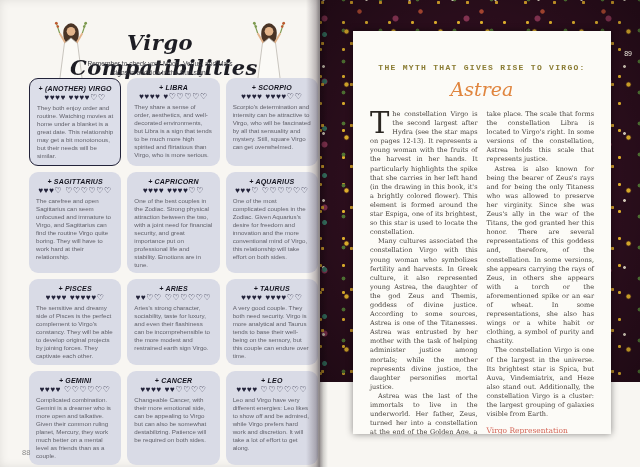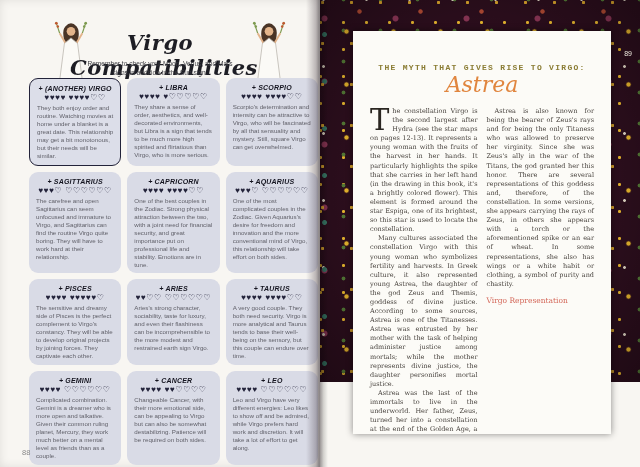--- a/index.html
+++ b/index.html
@@ -33,21 +33,21 @@
       radial-gradient(circle,#ddd3c2 1.1px,transparent 1.7px),
       radial-gradient(circle,#547a36 1.5px,transparent 2.3px),
       radial-gradient(circle,#8a3555 2.6px,transparent 3.4px),
       radial-gradient(circle,#e7b62e 1.2px,transparent 1.9px);
     background-size:47px 53px,29px 41px,53px 47px,61px 59px,43px 67px,37px 31px,71px 63px,23px 27px;
     background-position:3px 5px,17px 23px,31px 11px,9px 41px,25px 33px,5px 15px,40px 50px,12px 9px;}
   .page-right::after{content:"";position:absolute;inset:0;background:radial-gradient(ellipse at 50% 50%,rgba(0,0,0,0) 55%,rgba(0,0,0,.30) 100%);pointer-events:none;}
   .pnum-r{position:absolute;right:8px;top:50px;font-size:7px;color:#ece7dc;z-index:3;}
   .wcard{position:absolute;left:33px;top:31px;width:258px;height:403px;background:#fcfbf7;box-shadow:0 0 7px rgba(0,0,0,.45);z-index:2;padding:0;overflow:hidden;}
   .kicker{margin:32px 10px 0;text-align:center;font-family:"Liberation Mono",monospace;font-weight:700;font-size:8px;letter-spacing:1.3px;color:#8a7c33;white-space:nowrap;}
-  .script-title{margin:0 0 10px;text-align:center;font-family:"DejaVu Serif",serif;font-style:italic;font-size:22px;color:#e0853e;}
+  .script-title{margin:6px 0 10px;text-align:center;font-family:"DejaVu Serif",serif;font-style:italic;font-size:19px;color:#e0853e;}
   .cols{display:flex;gap:9px;margin:4px 17px 0;}
   .col{flex:1;font-family:"DejaVu Serif",serif;font-size:6.5px;line-height:1.40;color:#46413c;text-align:justify;}
   .col p{margin:0;}
   .col p.ind{text-indent:8px;}
   .dropcap{float:left;font-family:"DejaVu Serif",serif;font-size:29px;line-height:.82;padding:2px 3px 0 0;color:#2b2722;}
   .subhead{margin:7px 0 2px;font-family:"DejaVu Serif",serif;font-size:7.5px;color:#d4685a;}
 </style>
 </head>
 <body>
 
@@ -163,21 +163,23 @@
       <div class="kicker">THE MYTH THAT GIVES RISE TO VIRGO:</div>
       <div class="script-title">Astrea</div>
 
       <div class="cols">
         <div class="col">
           <p><span class="dropcap">T</span><span>he constellation Virgo is the second largest after Hydra (see the star maps on pages 12-13). It represents a young woman with the fruits of the harvest in her hands. It particularly highlights the spike that she carries in her left hand (in the drawing in this book, it's a brightly colored flower). This element is formed around the star Espiga, one of its brightest, so this star is used to locate the constellation.</span></p>
           <p class="ind">Many cultures associated the constellation Virgo with this young woman who symbolizes fertility and harvests. In Greek culture, it also represented young Astrea, the daughter of the god Zeus and Themis, goddess of divine justice. According to some sources, Astrea is one of the Titanesses. Astrea was entrusted by her mother with the task of helping administer justice among mortals; while the mother represents divine justice, the daughter personifies mortal justice.</p>
           <p class="ind">Astrea was the last of the immortals to live in the underworld. Her father, Zeus, turned her into a constellation at the end of the Golden Age, a mythological era in which gods and mortals coexisted and where most of the Greek myths</p>
         </div>
         <div class="col">
+          <p>take place. The scale that forms the constellation Libra is located to Virgo's right. In some versions of the constellation, Astrea holds this scale that represents justice.</p>
           <p class="ind">Astrea is also known for being the bearer of Zeus's rays and for being the only Titaness who was allowed to preserve her virginity. Since she was Zeus's ally in the war of the Titans, the god granted her this honor. There are several representations of this goddess and, therefore, of the constellation. In some versions, she appears carrying the rays of Zeus, in others she appears with a torch or the aforementioned spike or an ear of wheat. In some representations, she also has wings or a white habit or clothing, a symbol of purity and chastity.</p>
+          <p class="ind">The constellation Virgo is one of the largest in the universe. Its brightest star is Spica, but Auva, Vindemiatrix, and Heze also stand out. Additionally, the constellation Virgo is a cluster: the largest grouping of galaxies visible from Earth.</p>
           <div class="subhead">Virgo Representation</div>
 
         </div>
       </div>
     </div>
   </div>
 
 </div>
 
 </body></html>

